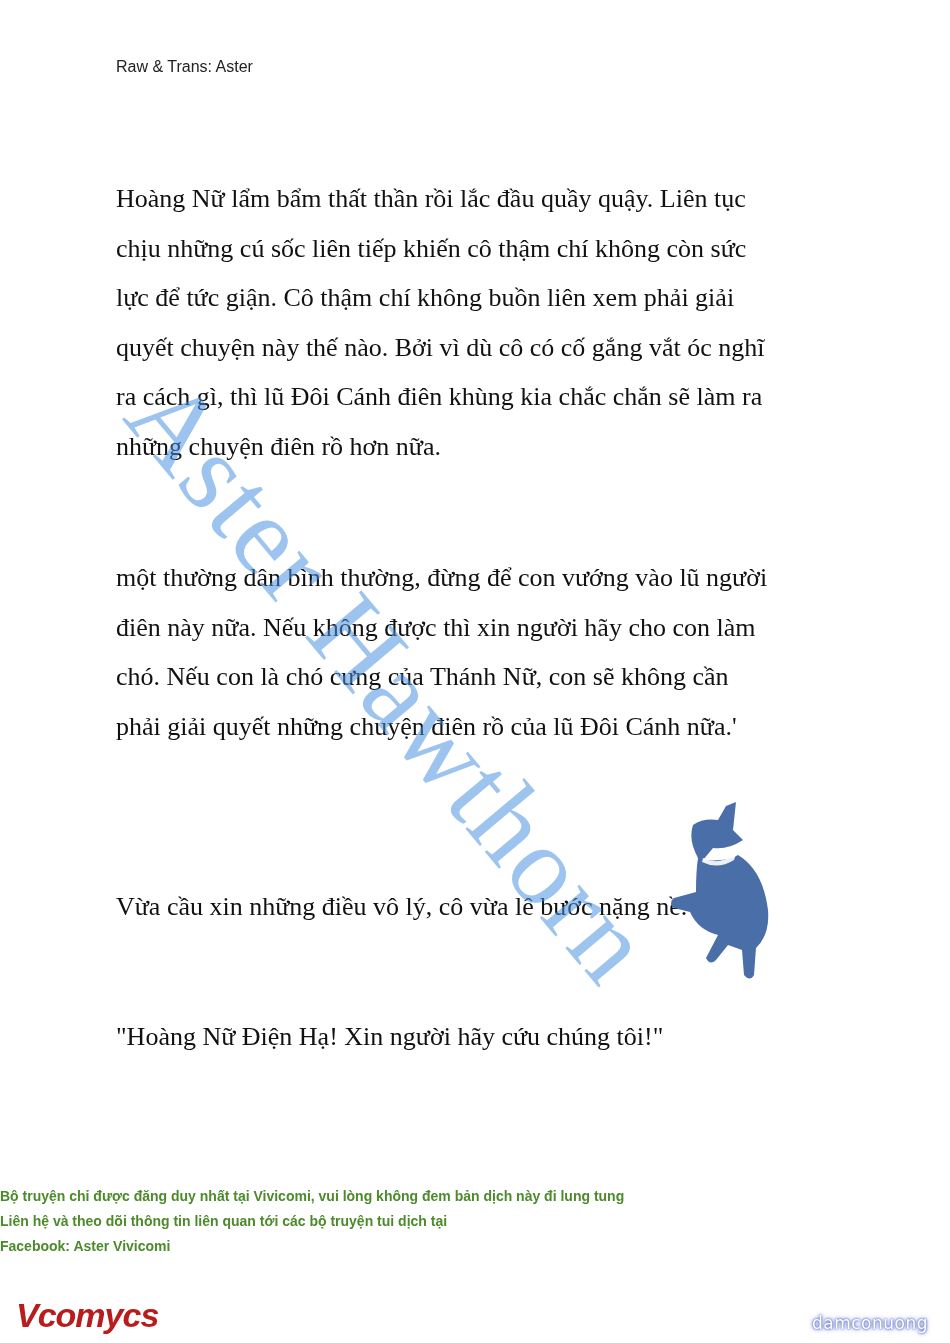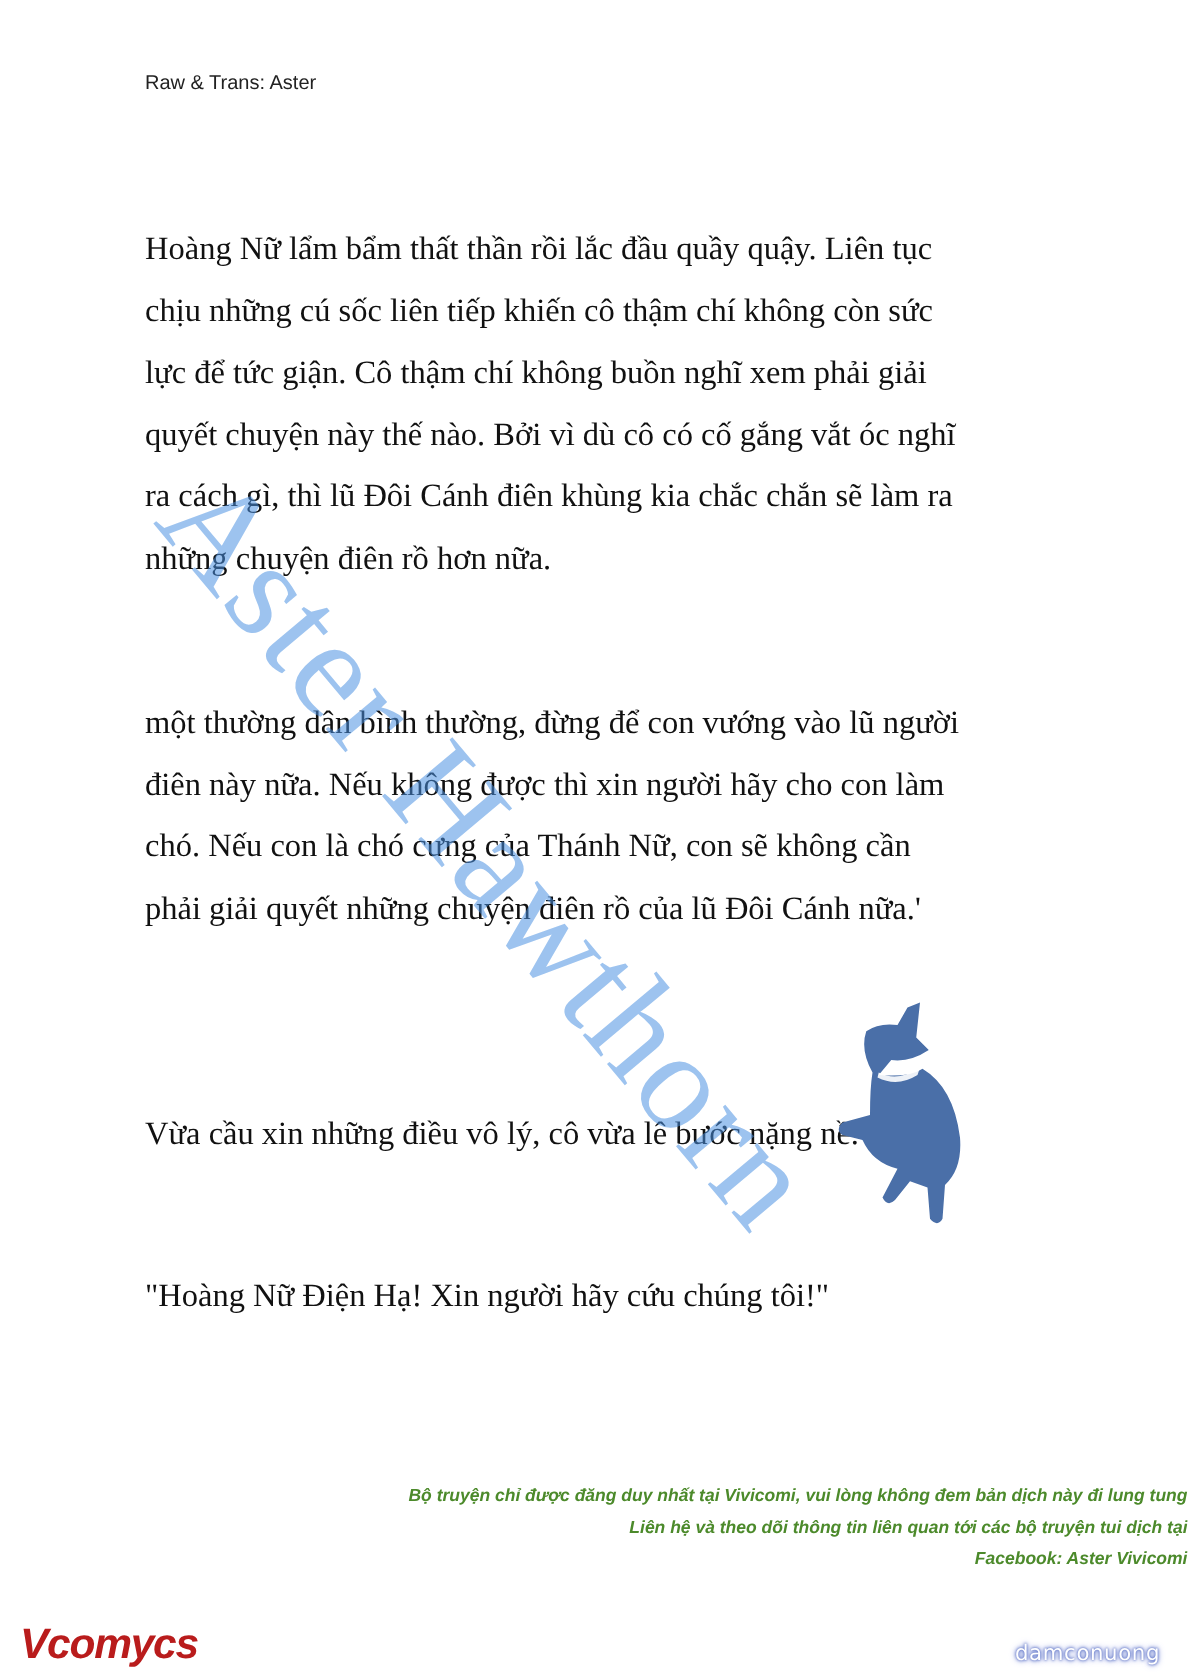--- a/index.html
+++ b/index.html
@@ -24,22 +24,22 @@
       font-family: "Liberation Serif", serif; font-size: 112px; color: #4a90e2;
       opacity: 0.72; transform: rotate(52deg); transform-origin: left center;
       white-space: nowrap; letter-spacing: 2px; pointer-events: none;
       -webkit-text-stroke: 0px;
     }
     .cat {
       position: absolute; left: 668px; top: 800px; width: 110px; height: 180px;
     }
     .footer-note {
       position: absolute; left: 0; width: 950px; top: 1184px;
-      font-family: "Liberation Sans", sans-serif; font-size: 14px; font-style: italic; font-weight: bold;
-      color: #4c8a2b; text-align: right; line-height: 25px;
+      font-family: "Liberation Sans", sans-serif; font-size: 14px; font-weight: bold;
+      color: #4c8a2b; text-align: left; line-height: 25px;
     }
     .logo-left {
       position: absolute; left: 16px; top: 1296px;
       font-family: "Liberation Sans", sans-serif; font-size: 34px; font-style: italic; font-weight: bold;
       color: #b91c1c; letter-spacing: -1px;
     }
     .logo-right {
       position: absolute; left: 812px; top: 1313px;
       font-family: "DejaVu Sans", sans-serif; font-size: 17px; color: #ffffff;
       text-shadow: 0 0 3px #6a7fd0, 0 0 5px #6a7fd0, 0 0 2px #4a5fb8;
@@ -49,21 +49,21 @@
 </head>
 <body>
 
 <div class="page">
 
   <div class="header-credit">Raw &amp; Trans: Aster</div>
 
   <div class="body-text para1">
     <span class="line">Hoàng Nữ lẩm bẩm thất thần rồi lắc đầu quầy quậy. Liên tục</span>
     <span class="line">chịu những cú sốc liên tiếp khiến cô thậm chí không còn sức</span>
-    <span class="line">lực để tức giận. Cô thậm chí không buồn nghĩ xem phải giải</span>
+    <span class="line">lực để tức giận. Cô thậm chí không buồn liên xem phải giải</span>
     <span class="line">quyết chuyện này thế nào. Bởi vì dù cô có cố gắng vắt óc nghĩ</span>
     <span class="line">ra cách gì, thì lũ Đôi Cánh điên khùng kia chắc chắn sẽ làm ra</span>
     <span class="line">những chuyện điên rồ hơn nữa.</span>
   </div>
 
   <div class="body-text para2">
     <span class="line">một thường dân bình thường, đừng để con vướng vào lũ người</span>
     <span class="line">điên này nữa. Nếu không được thì xin người hãy cho con làm</span>
     <span class="line">chó. Nếu con là chó cưng của Thánh Nữ, con sẽ không cần</span>
     <span class="line">phải giải quyết những chuyện điên rồ của lũ Đôi Cánh nữa.'</span>

